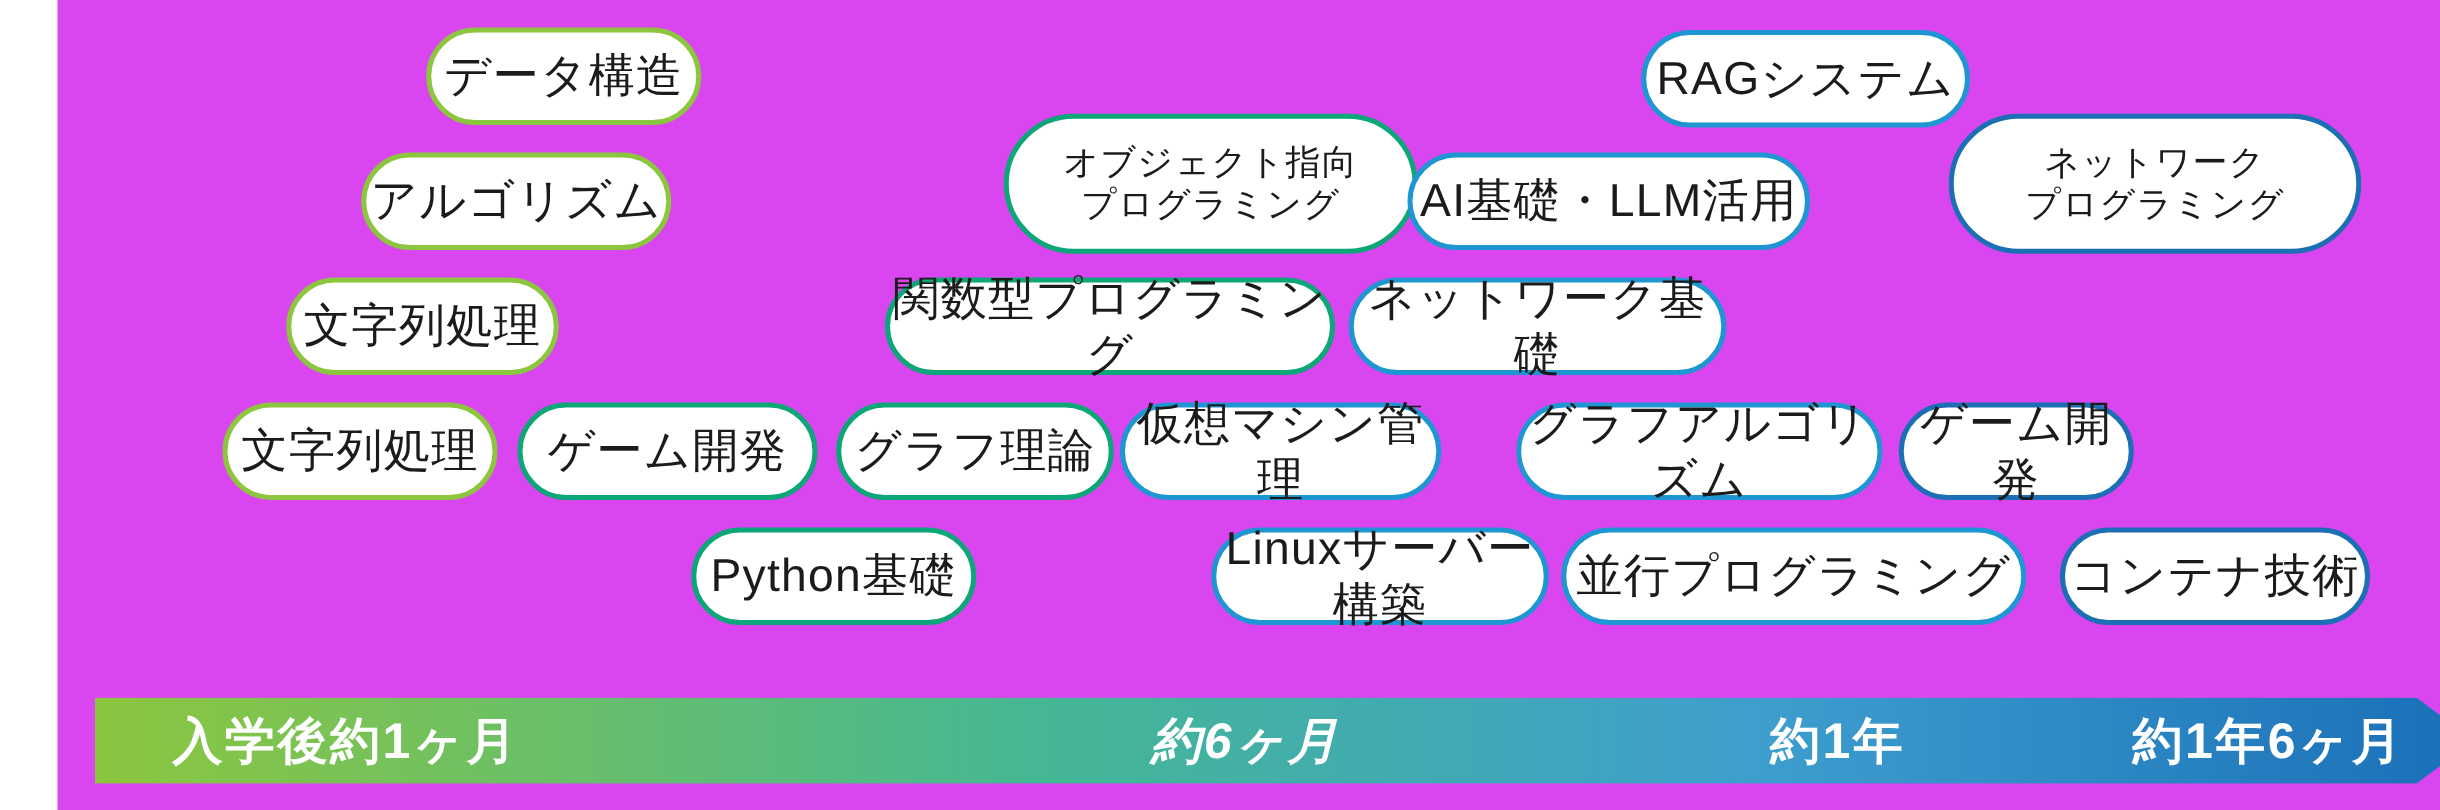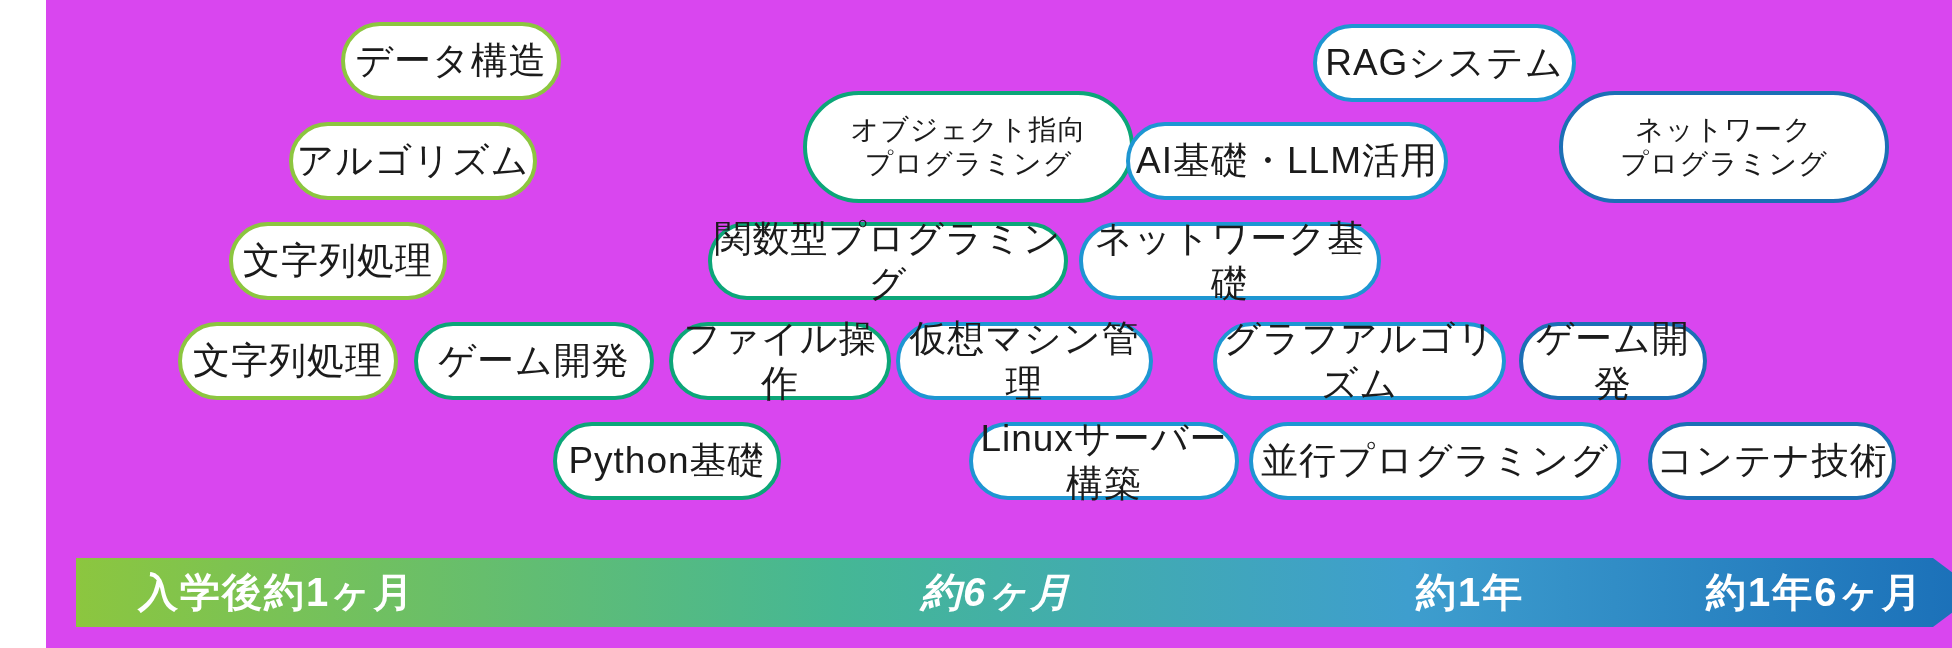--- a/index.html
+++ b/index.html
@@ -70,21 +70,21 @@
   <div class="pill c-blue" style="left:1080px; top:122px; width:322px;">AI基礎・LLM活用</div>
   <div class="pill c-darkblue two-line" style="left:1513px; top:91px; width:330px;">ネットワーク
 プログラミング</div>
 
   <div class="pill c-green" style="left:183px; top:222px; width:218px;">文字列処理</div>
   <div class="pill c-teal" style="left:662px; top:222px; width:360px;">関数型プログラミング</div>
   <div class="pill c-blue" style="left:1033px; top:222px; width:302px;">ネットワーク基礎</div>
 
   <div class="pill c-green" style="left:132px; top:322px; width:220px;">文字列処理</div>
   <div class="pill c-teal" style="left:368px; top:322px; width:240px;">ゲーム開発</div>
-  <div class="pill c-teal" style="left:623px; top:322px; width:222px;">ファイル操作</div>
+  <div class="pill c-teal" style="left:623px; top:322px; width:222px;">グラフ理論</div>
   <div class="pill c-blue" style="left:850px; top:322px; width:257px;">仮想マシン管理</div>
   <div class="pill c-blue" style="left:1167px; top:322px; width:293px;">グラフアルゴリズム</div>
   <div class="pill c-darkblue" style="left:1473px; top:322px; width:188px;">ゲーム開発</div>
 
   <div class="pill c-teal" style="left:507px; top:422px; width:228px;">Python基礎</div>
   <div class="pill c-blue" style="left:923px; top:422px; width:270px;">Linuxサーバー構築</div>
   <div class="pill c-blue" style="left:1203px; top:422px; width:372px;">並行プログラミング</div>
   <div class="pill c-darkblue" style="left:1602px; top:422px; width:248px;">コンテナ技術</div>
 
   <div id="timeline-arrow" style="background: linear-gradient(90deg, rgb(140, 198, 63) 0%, rgb(69, 183, 149) 40%, rgb(62, 158, 206) 70%, rgb(26, 111, 184) 100%);">

